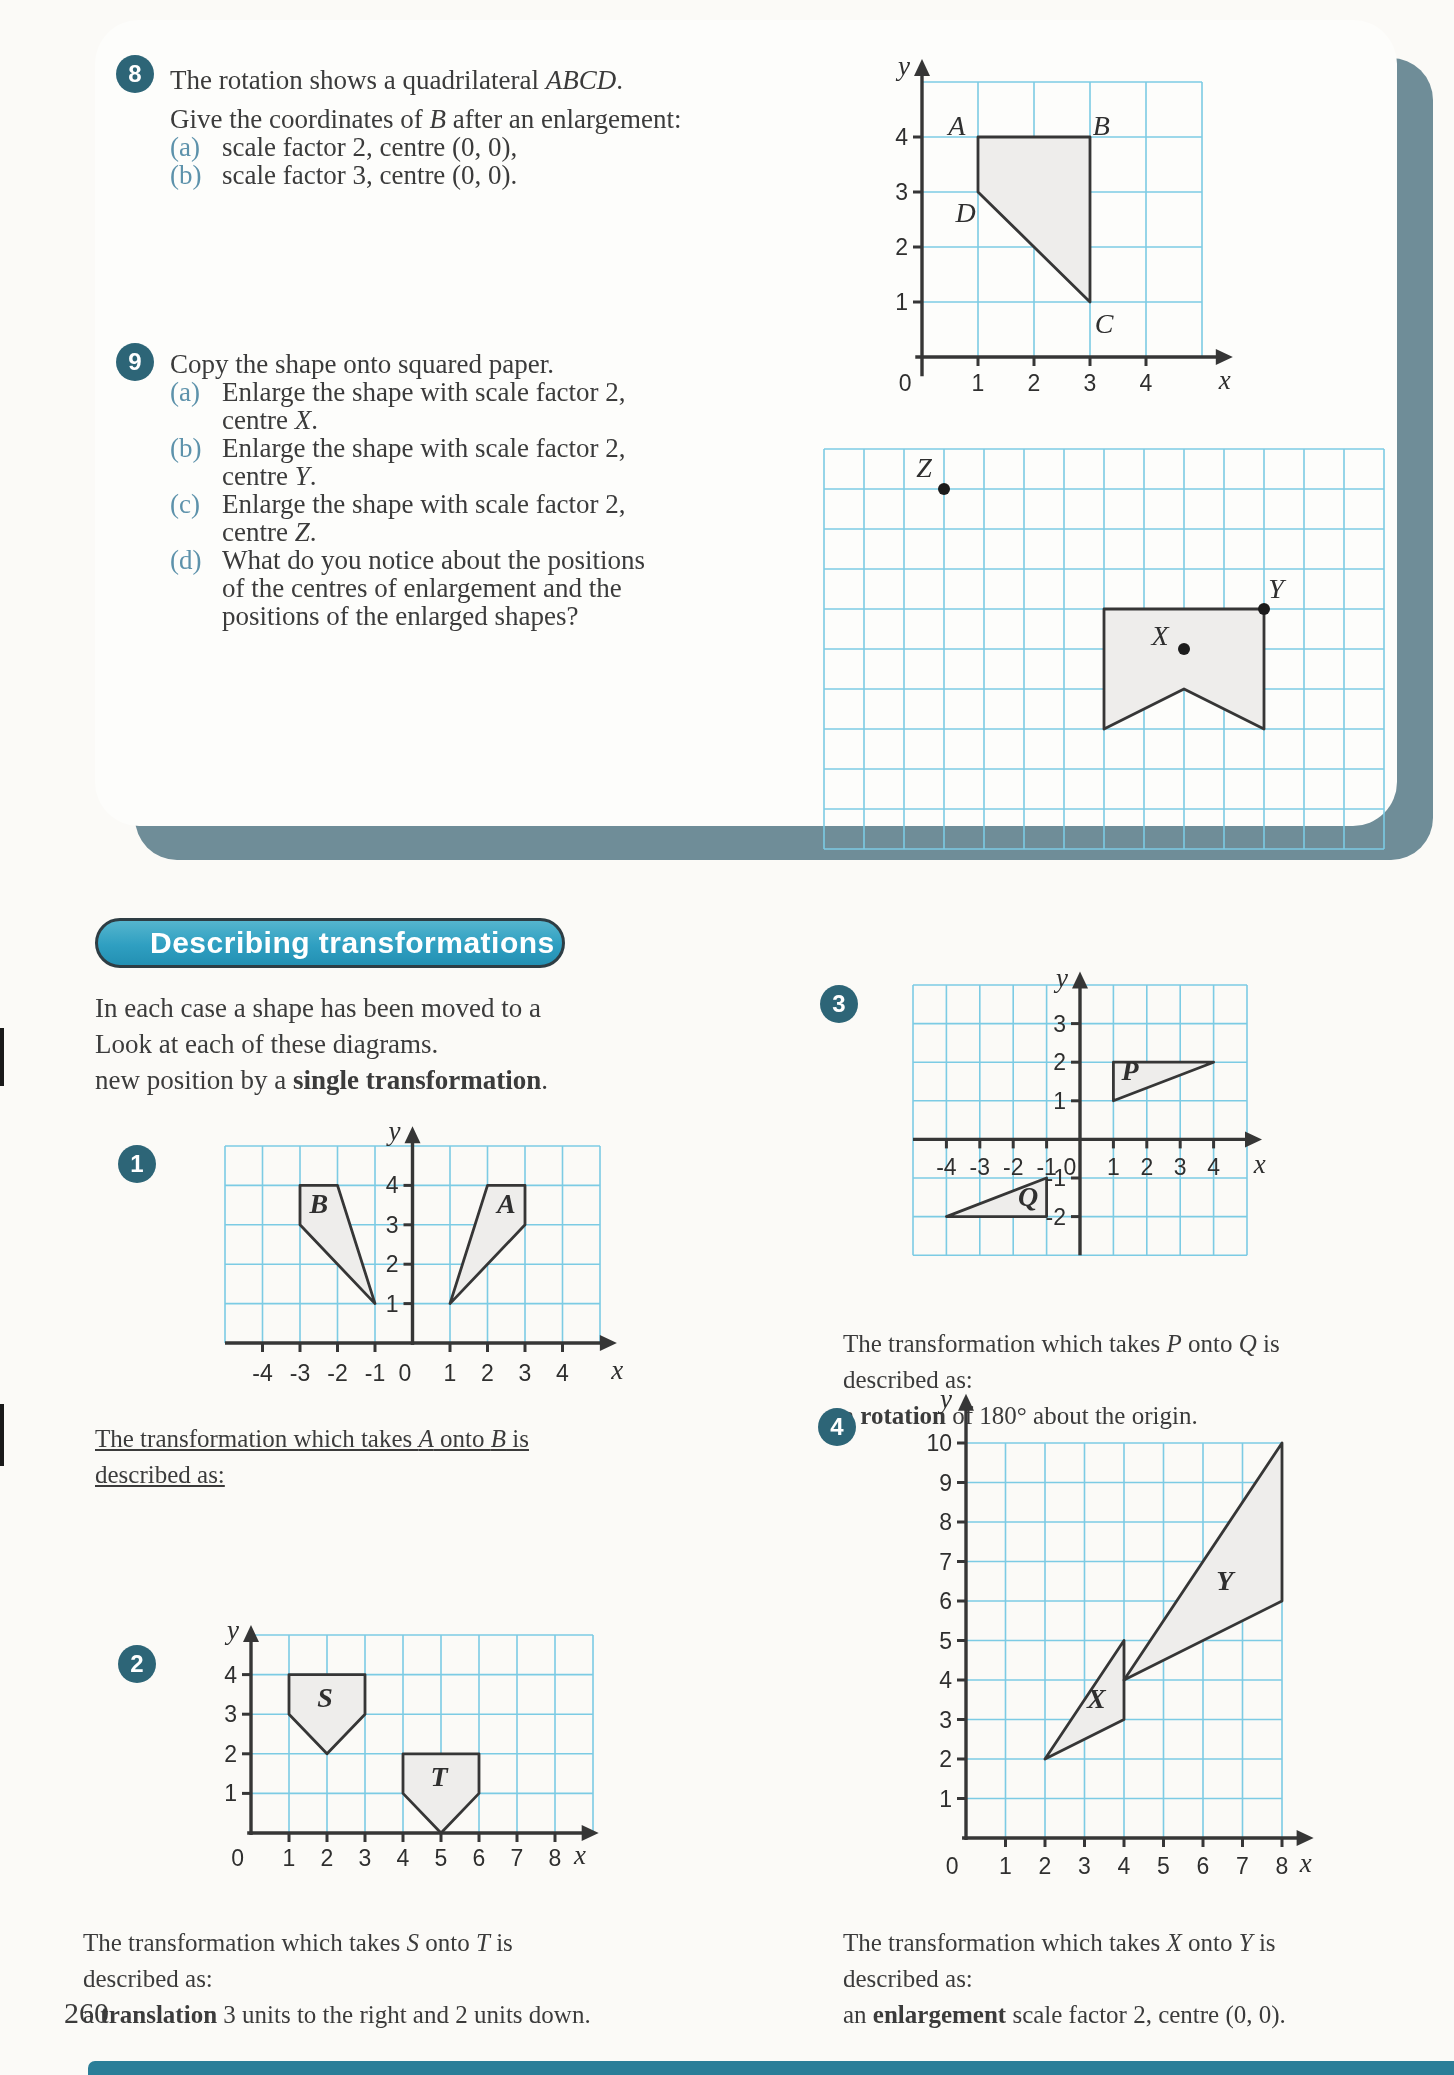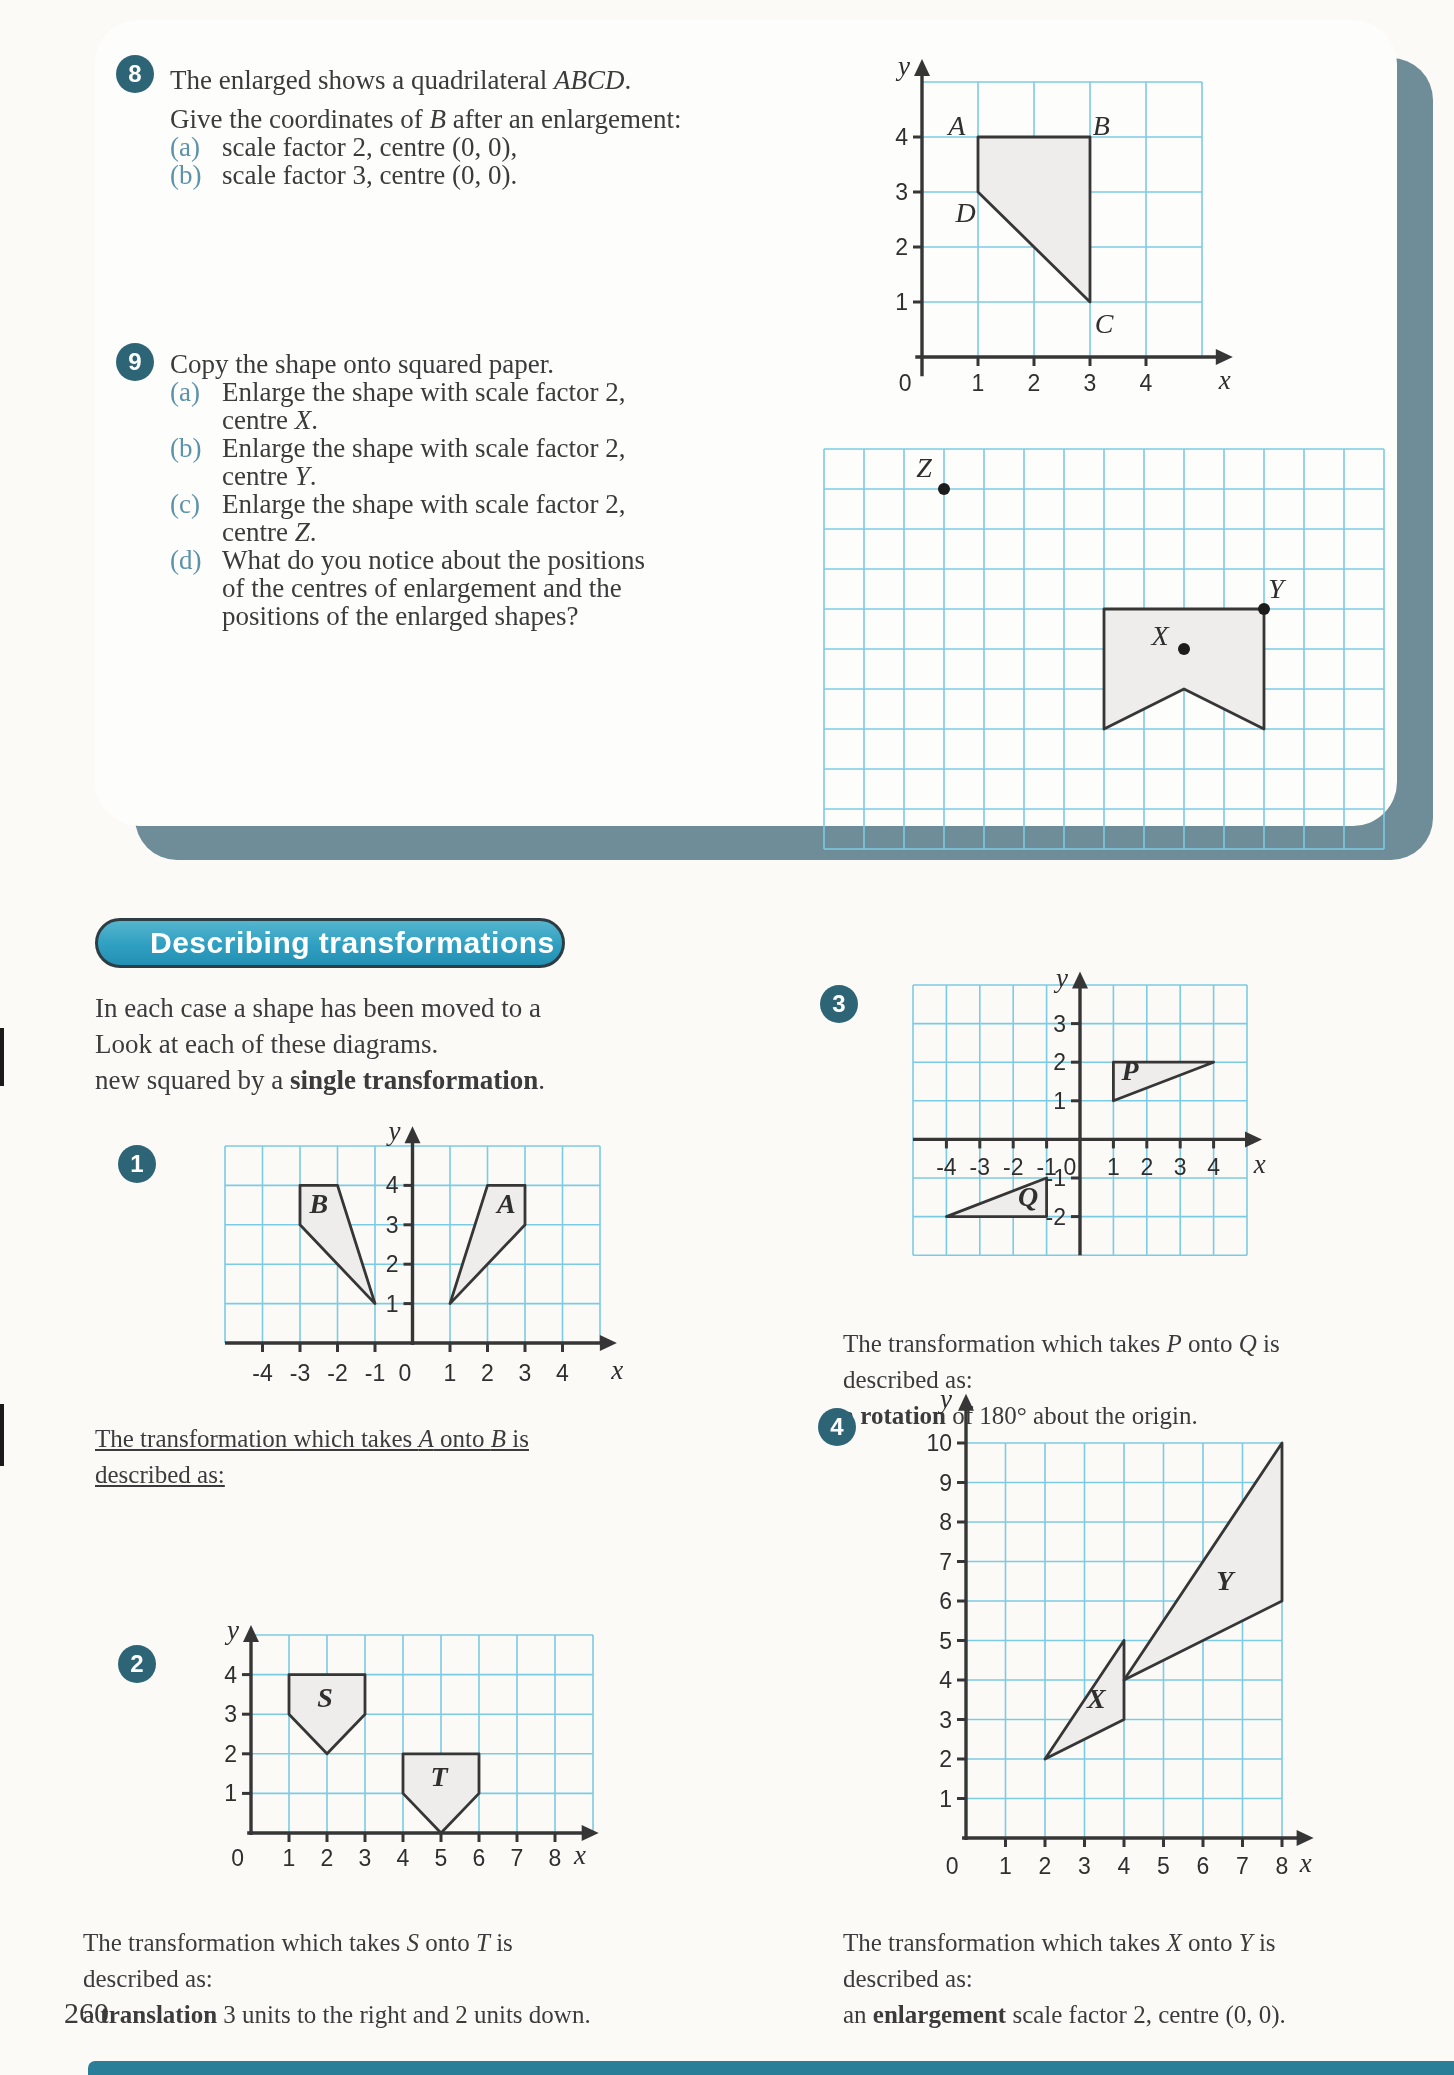--- a/index.html
+++ b/index.html
@@ -74,21 +74,21 @@
   #pm2{top:1404px;height:62px;}
 </style>
 </head>
 <body>
 
 <div class="panel"></div>
 
 <div class="badge" id="b8">8</div>
 <div class="textblock" id="q8text">
   <div>
-      <span class="rt-line"><span>The enlarged shows a quadrilateral </span><span class="i">ABCD</span><span>.</span></span>
+      <span class="rt-line"><span>The rotation shows a quadrilateral </span><span class="i">ABCD</span><span>.</span></span>
     </div>
   <div class="para2">
       <span class="rt-line"><span>Give the coordinates of </span><span class="i">B</span><span> after an enlargement:</span></span>
     </div>
   <div>
       <div class="item">
         <span class="item-label">(a)</span>
         <div>
           <span class="rt-line"><span>scale factor 2, centre (0, 0),</span></span>
         </div>
@@ -216,21 +216,21 @@
     <text x="344" y="204" text-anchor="middle" fill="#2f2f2f" font-size="28" font-family="&quot;Liberation Serif&quot;,serif" font-style="italic">X</text>
     <text x="460" y="156.79999999999998" text-anchor="middle" fill="#2f2f2f" font-size="28" font-family="&quot;Liberation Serif&quot;,serif" font-style="italic">Y</text>
   </svg>
 
 <div class="heading-banner">
   <span>Describing transformations</span>
 </div>
 <div class="textblock" id="intro">
     <span class="rt-line"><span>In each case a shape has been moved to a</span></span>
     <span class="rt-line"><span>Look at each of these diagrams.</span></span>
-    <span class="rt-line"><span>new squared by a </span><span class="b">single transformation</span><span>.</span></span>
+    <span class="rt-line"><span>new position by a </span><span class="b">single transformation</span><span>.</span></span>
   </div>
 
 <div class="badge" id="b1">1</div>
 <svg class="diagram" id="d-ex1" width="419" height="277" viewBox="0 0 419 277">
     <line x1="8" y1="227" x2="8" y2="30" stroke="#7ccbe4" stroke-width="1.6"></line>
     <line x1="45.5" y1="227" x2="45.5" y2="30" stroke="#7ccbe4" stroke-width="1.6"></line>
     <line x1="83" y1="227" x2="83" y2="30" stroke="#7ccbe4" stroke-width="1.6"></line>
     <line x1="120.5" y1="227" x2="120.5" y2="30" stroke="#7ccbe4" stroke-width="1.6"></line>
     <line x1="158" y1="227" x2="158" y2="30" stroke="#7ccbe4" stroke-width="1.6"></line>
     <line x1="195.5" y1="227" x2="195.5" y2="30" stroke="#7ccbe4" stroke-width="1.6"></line>

